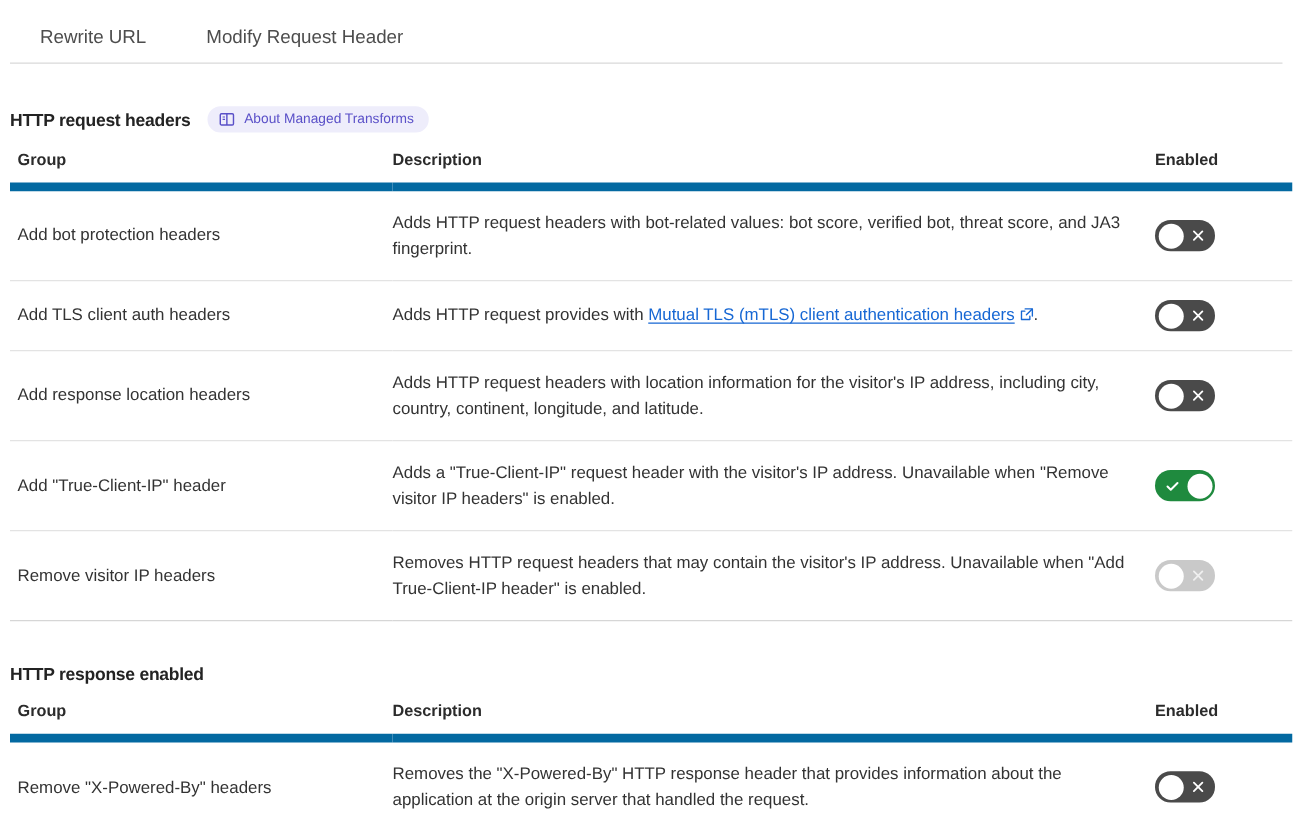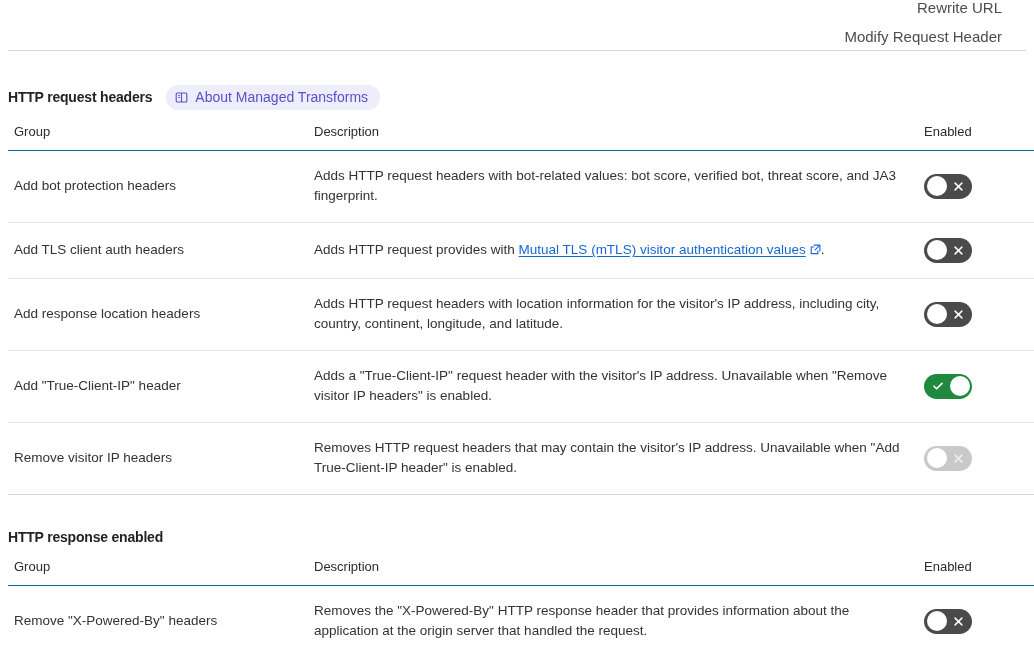--- a/index.html
+++ b/index.html
@@ -12,21 +12,20 @@
     overflow: hidden;
   }
 
   
   .tabbar {
     position: relative;
     height: 51px;
     padding: 0 8px;
     display: flex;
     align-items: flex-end;
-    flex-direction: column;
   }
   .tabbar::after {
     content: "";
     position: absolute;
     left: 8px; right: 8px; bottom: 0;
     height: 1px;
     background: #d9d9d9;
   }
   .tab {
     position: relative;
@@ -69,44 +68,44 @@
     margin: 0;
   }
   .about-badge {
     display: inline-flex;
     align-items: center;
     gap: 7px;
     background: #eeedfb;
     color: #5a50c8;
     border-radius: 12px;
     padding: 4px 12px 4px 9px;
-    font-size: 14px;
+    font-size: 11px;
     cursor: pointer;
     text-decoration: none;
     line-height: 1.2;
   }
   .about-badge .bicon {
     display: inline-flex;
     width: 13px; height: 13px;
     flex: none;
   }
 
   
   table.mt {
     width: 100%;
     border-collapse: collapse;
     table-layout: fixed;
   }
   table.mt th {
     text-align: left;
     font-size: 13px;
-    font-weight: normal;
+    font-weight: bold;
     color: #2b2b2b;
     padding: 0 0 11px 0;
-    border-bottom: 1px solid #0369a1;
+    border-bottom: 7px solid #0369a1;
     vertical-align: bottom;
     margin-left: 10px;
   }
   table.mt td {
     font-size: 13.5px;
     color: #333333;
     border-bottom: 1px solid #e3e3e3;
     vertical-align: middle;
     padding: 15px 0;
     line-height: 1.52;
@@ -223,21 +222,21 @@
                 <line x1="9.7" y1="2.3" x2="2.3" y2="9.7" stroke="currentColor" stroke-width="1.6" stroke-linecap="round"></line>
               </svg>
             </span>
           </button>
         </td>
       </tr>
 
       <tr>
         <td class="cell-group">Add TLS client auth headers</td>
         <td class="cell-desc">
-          <span>Adds HTTP request provides with </span><a class="ext-link"><span>Mutual TLS (mTLS) visitor authentication values</span></a><span class="ext-icon"><svg viewBox="0 0 12 12" width="11" height="11" aria-hidden="true">
+          <span>Adds HTTP request provides with </span><a class="ext-link"><span>Mutual TLS (mTLS) client authentication headers</span></a><span class="ext-icon"><svg viewBox="0 0 12 12" width="11" height="11" aria-hidden="true">
                 <path d="M4.5 1.2h6.3v6.3" fill="none" stroke="#1667d4" stroke-width="1.2" stroke-linecap="round" stroke-linejoin="round"></path>
                 <path d="M10.5 1.5 5.6 6.4" fill="none" stroke="#1667d4" stroke-width="1.2" stroke-linecap="round"></path>
                 <path d="M8.6 7.6v2.9H1.3V3.2h2.9" fill="none" stroke="#1667d4" stroke-width="1.2" stroke-linecap="round" stroke-linejoin="round"></path>
               </svg></span><span>.</span>
         </td>
         <td class="cell-en">
           <button class="toggle" aria-pressed="false">
             <span class="knob"></span>
             <span class="mark">
               <svg viewBox="0 0 12 12" width="11" height="11" aria-hidden="true">

